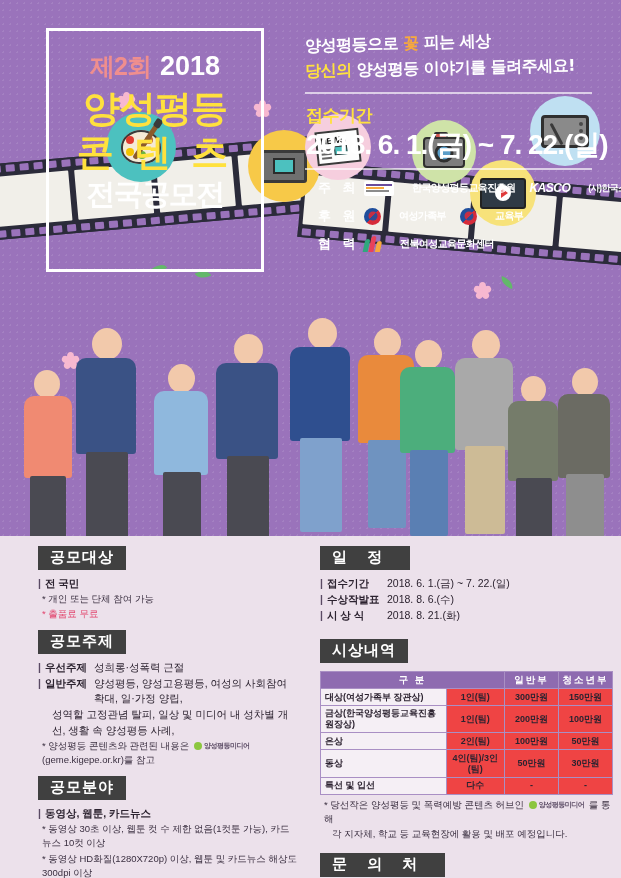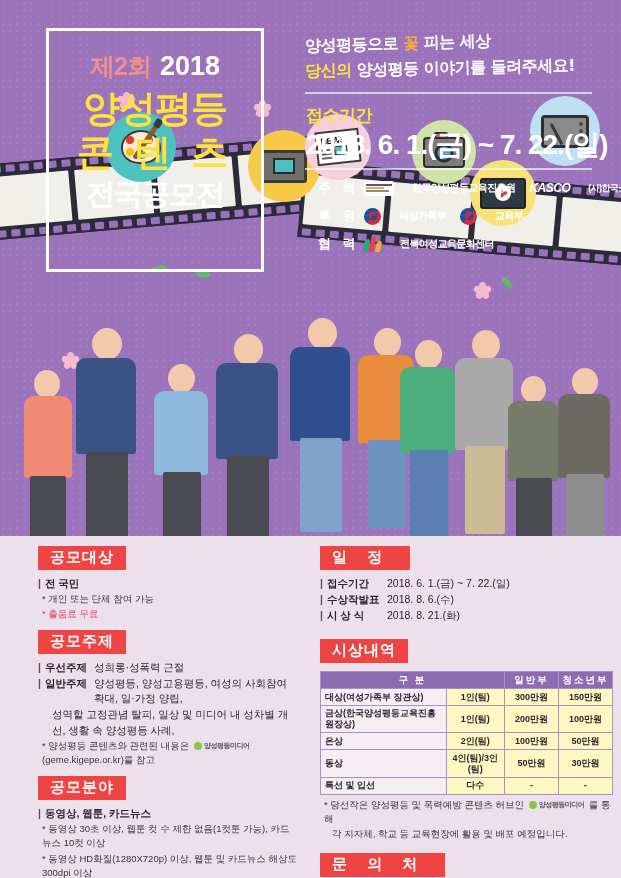--- a/index.html
+++ b/index.html
@@ -130,21 +130,21 @@
   .person{position:absolute;bottom:0;}
   .p-head{position:absolute;border-radius:50%;}
   .p-body{position:absolute;border-radius:10px 10px 3px 3px;}
   .p-legs{position:absolute;border-radius:2px;}
 
   
   .info{position:absolute;left:0;top:536px;width:621px;height:342px;background:#ece1eb;}
   .col-l{position:absolute;left:0;top:0;width:310px;height:342px;padding:10px 12px 0 38px;}
   .col-r{position:absolute;left:310px;top:0;width:311px;height:342px;padding:10px 8px 0 10px;}
 
-  .badge{display:inline-block;background:#ef4444;color:#ffffff;font-weight:bold;
+  .badge{display:inline-block;background:#404040;color:#ffffff;font-weight:bold;
          font-size:15px;letter-spacing:1px;padding:3px 12px 4px;line-height:1.1;margin-bottom:6px;}
   .badge.wide{letter-spacing:8px;padding-right:20px;}
 
   .li{display:flex;align-items:flex-start;font-size:10.5px;color:#2c2330;line-height:1.45;margin-bottom:1px;}
   .li .bar{color:#5a4a64;font-weight:bold;margin-right:4px;}
   .li b{font-weight:bold;white-space:nowrap;margin-right:7px;}
   .li .txt{font-weight:bold;}
   .note{font-size:9.5px;color:#3a2f40;line-height:1.5;padding-left:4px;margin-bottom:1px;}
   .note.red{color:#e2456e;font-weight:normal;}
   .blk{margin-bottom:9px;}
@@ -156,21 +156,21 @@
 
   
   .sched .li{font-size:10.5px;}
   .sched .li b{width:54px;margin-right:6px;}
 
   
   table.prize{width:100%;border-collapse:collapse;font-size:9px;margin-top:2px;}
   table.prize th,table.prize td{border:1px solid #a98fc4;padding:2.5px 3px;text-align:center;color:#2c2330;line-height:1.2;}
   table.prize thead th{background:#8e6bb0;color:#ffffff;font-weight:bold;font-size:9.5px;letter-spacing:2px;}
   table.prize tbody td:first-child{text-align:left;padding-left:4px;font-weight:bold;background:#f5eff5;}
-  table.prize tbody td{background:#fef9c3;font-weight:bold;}
+  table.prize tbody td{background:#ef4444;font-weight:bold;}
   table.prize col.c1{width:43%;}
   table.prize col.c2{width:20%;}
   table.prize col.c3{width:18.5%;}
   table.prize col.c4{width:18.5%;}
 </style>
 </head>
 <body>
 
 <div class="poster">
 

